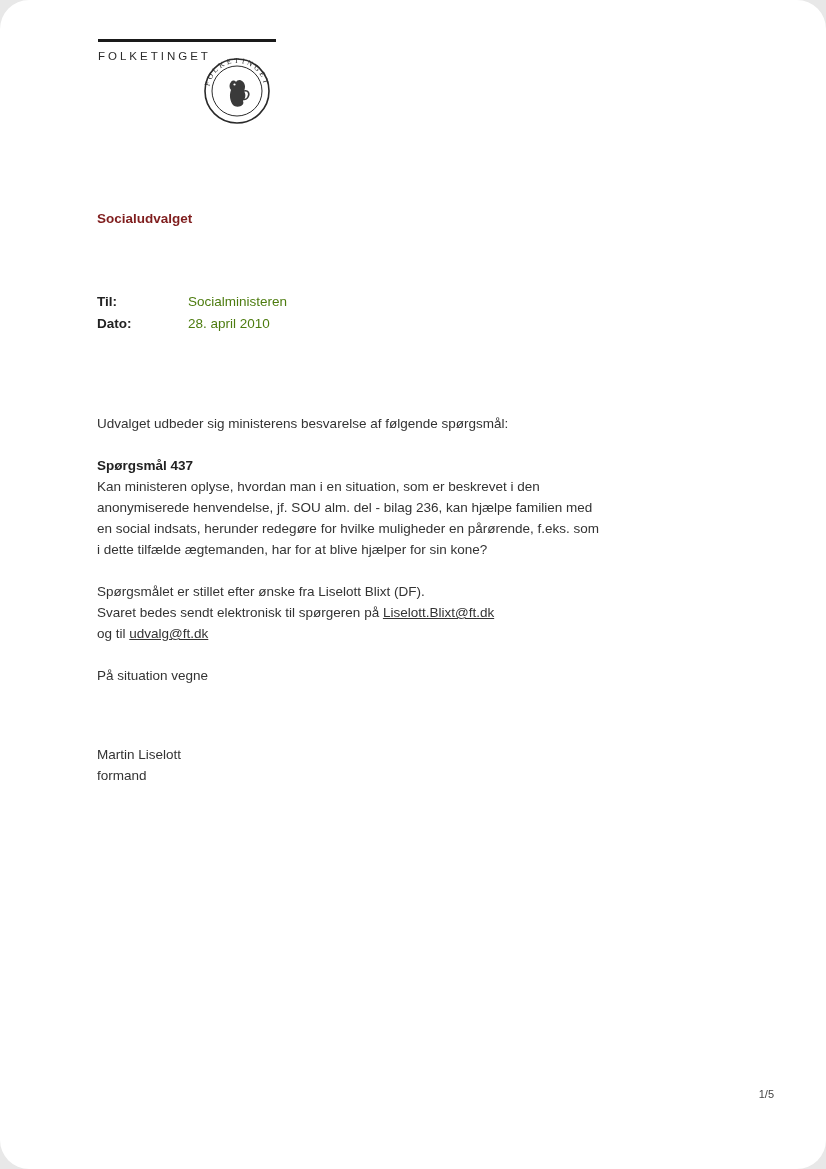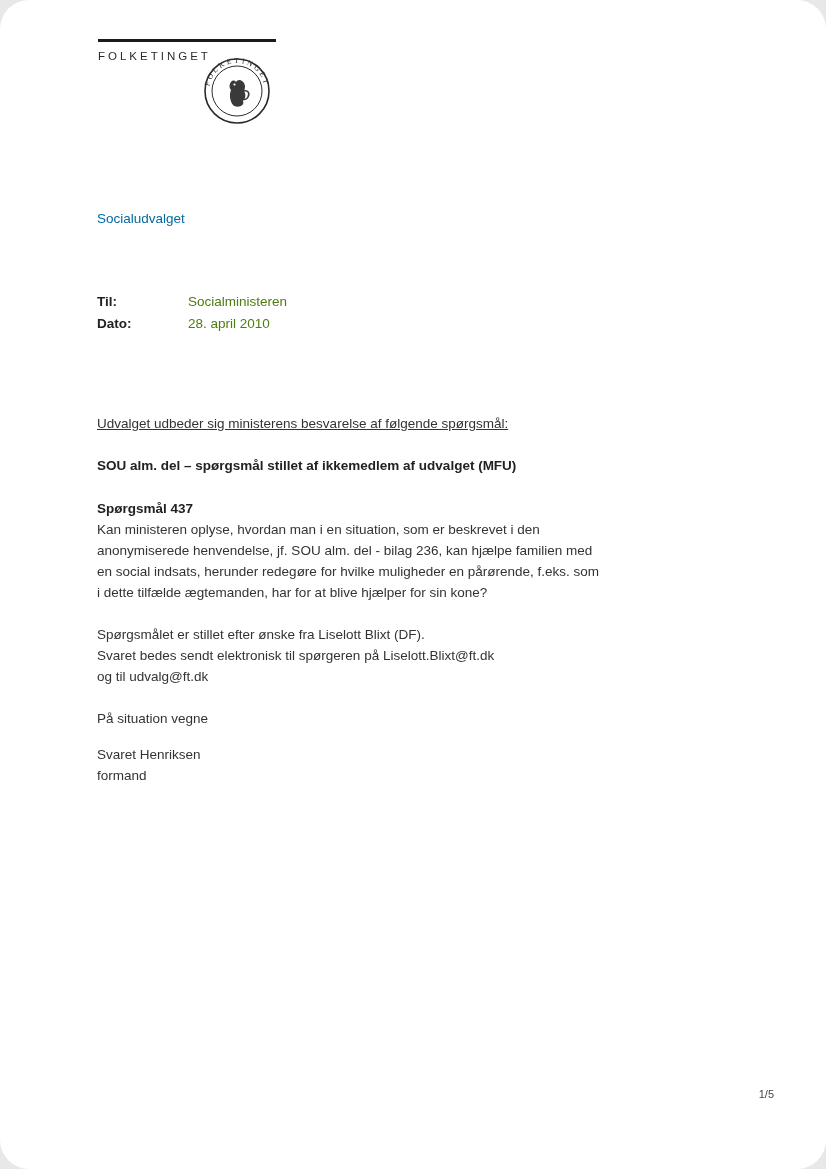--- a/index.html
+++ b/index.html
@@ -39,22 +39,22 @@
     left: 203px;
     top: 57px;
     width: 68px;
     height: 68px;
   }
   .committee {
     position: absolute;
     left: 97px;
     top: 211px;
     font-size: 13.5px;
-    font-weight: normal;
-    color: #0369a1;
+    font-weight: bold;
+    color: #7f1d1d;
   }
   .meta {
     position: absolute;
     left: 97px;
     top: 291px;
     font-size: 13.5px;
     line-height: 22px;
   }
   .meta-row { display: flex; align-items: flex-end; }
   .meta-label {
@@ -65,35 +65,36 @@
   .meta-value { color: #4d7c0f; }
   .body-block {
     position: absolute;
     left: 97px;
     top: 413px;
     width: 505px;
     font-size: 13.5px;
     line-height: 21px;
     color: #333;
   }
-  .para { margin: 0 0 21px 0; text-decoration: underline; }
+  .para { margin: 0 0 21px 0; }
   .para-tight { margin: 0; }
   .subject {
     font-weight: bold;
     color: #222;
     margin: 15px 0 22px 0;
   }
   .q-title {
     font-weight: bold;
     color: #222;
     margin: 0;
   }
   .q-text { margin: 0 3px 21px 0; }
   .email-link {
     color: #333;
+    text-decoration: underline;
     cursor: pointer;
   }
   .closing { margin: 21px 0 0 0; }
   .signature {
     position: absolute;
     left: 97px;
     top: 744px;
     font-size: 13.5px;
     line-height: 21px;
   }
@@ -144,32 +145,31 @@
     </div>
     <div class="meta-row">
       <span class="meta-label">Dato:</span>
       <span class="meta-value">28. april 2010</span>
     </div>
   </div>
 
   <div class="body-block">
     <p class="para">Udvalget udbeder sig ministerens besvarelse af følgende spørgsmål:</p>
 
-    <p class="subject">SOU alm. del – spørgsmål stillet af ikkemedlem af udvalget (MFU)</p>
 
     <p class="q-title">Spørgsmål 437</p>
     <p class="q-text">Kan ministeren oplyse, hvordan man i en situation, som er beskrevet i den anonymiserede henvendelse, jf. SOU alm. del - bilag 236, kan hjælpe familien med en social indsats, herunder redegøre for hvilke muligheder en pårørende, f.eks. som i dette tilfælde ægtemanden, har for at blive hjælper for sin kone?</p>
 
     <p class="para-tight">Spørgsmålet er stillet efter ønske fra Liselott Blixt (DF).</p>
     <p class="para-tight"><span>Svaret bedes sendt elektronisk til spørgeren på </span><span class="email-link">Liselott.Blixt@ft.dk</span></p>
     <p class="para-tight"><span>og til </span><span class="email-link">udvalg@ft.dk</span></p>
 
     <p class="closing">På situation vegne</p>
   </div>
 
   <div class="signature">
-    <div>Svaret Henriksen</div>
+    <div>Martin Liselott</div>
     <div>formand</div>
   </div>
 
   <div class="page-footer">1/5</div>
 
 </div>
 
 </body></html>

